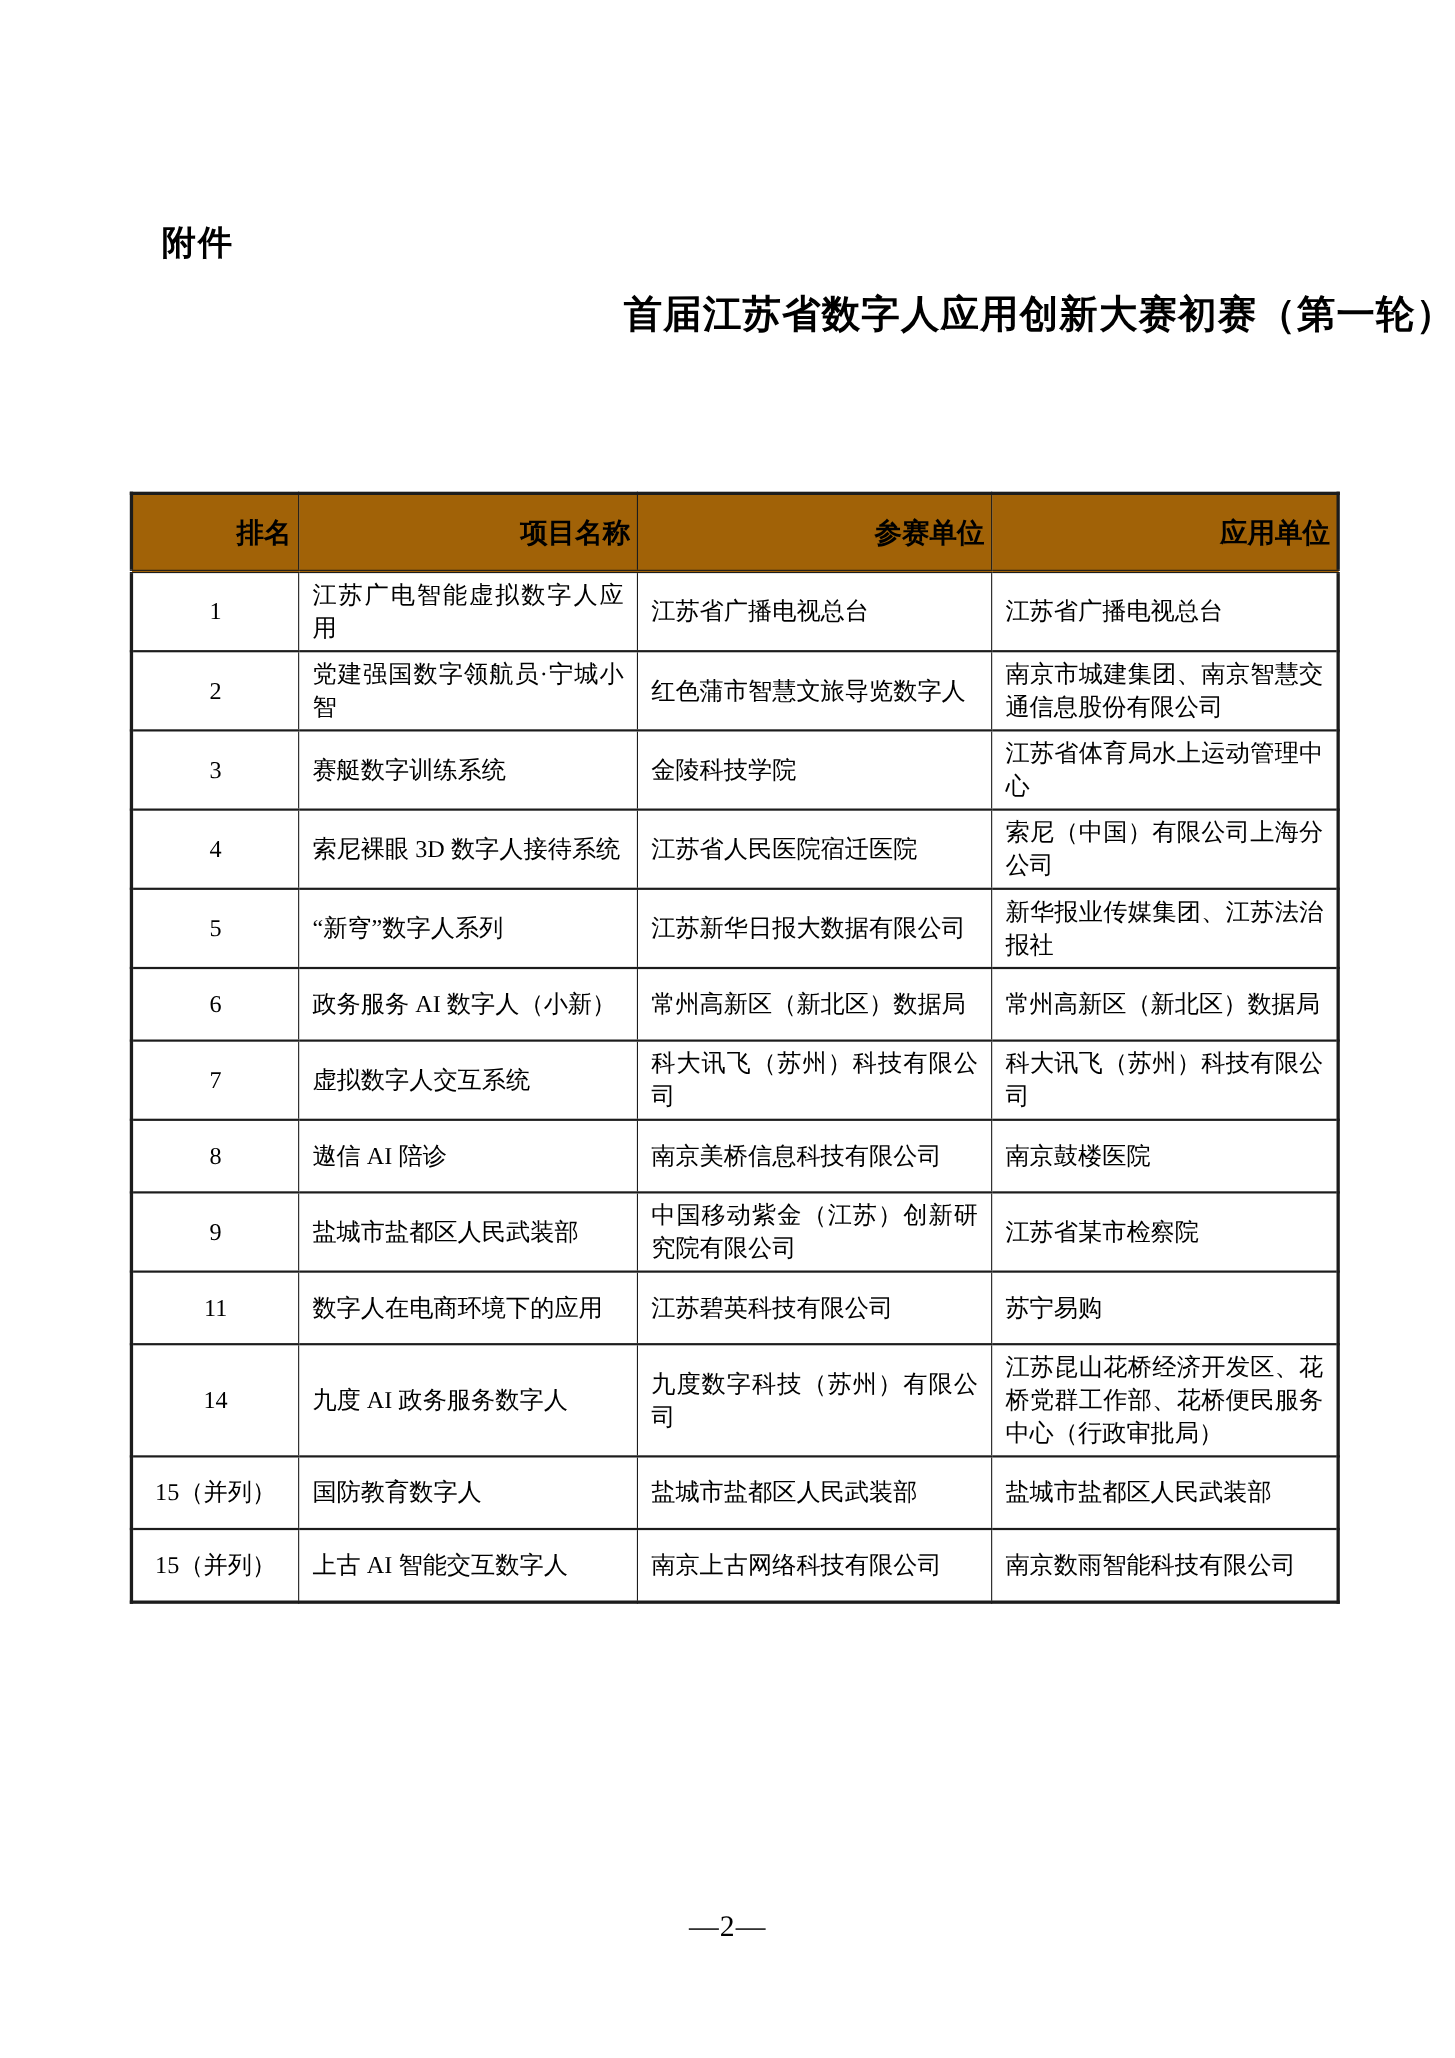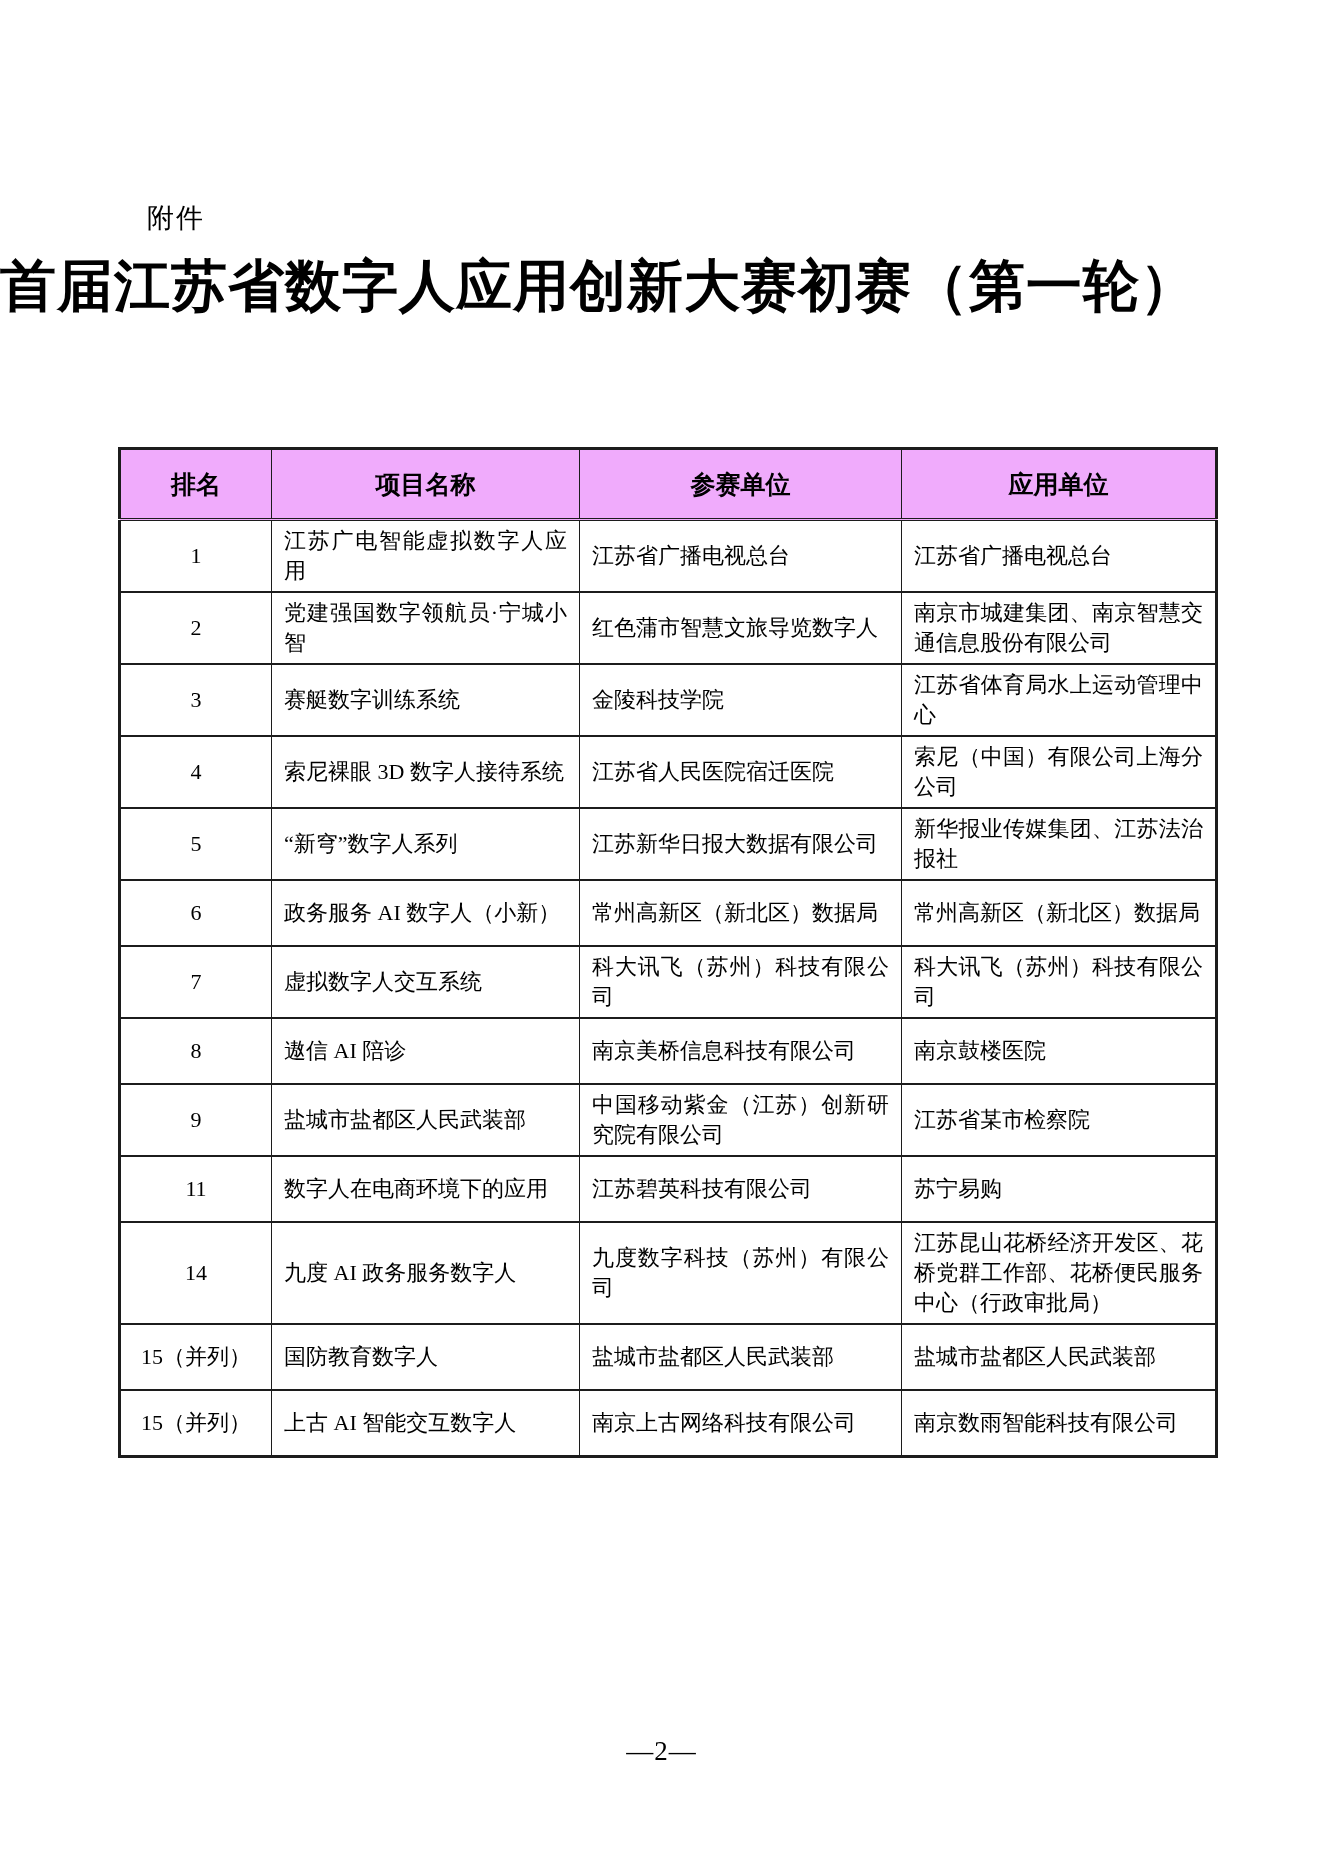--- a/index.html
+++ b/index.html
@@ -18,33 +18,33 @@
   .page {
     position: absolute;
     inset: 0;
     background: #ffffff;
   }
   .attachment-label {
     position: absolute;
     left: 147px;
     top: 200px;
     font-family: "Liberation Sans", "DejaVu Sans", sans-serif;
-    font-weight: 400;
-    font-size: 27px;
+    font-weight: 700;
+    font-size: 31px;
     letter-spacing: 2px;
   }
   .doc-title {
     position: absolute;
     left: 0;
     right: 0;
     top: 252px;
-    text-align: left;
+    text-align: right;
     font-family: Liberation Serif, serif;
     font-weight: 900;
-    font-size: 56px;
+    font-size: 35px;
     line-height: 68px;
     letter-spacing: 1px;
   }
   .table-wrap {
     position: absolute;
     left: 118px;
     top: 447px;
     width: 1097px;
   }
   table.results {
@@ -54,27 +54,27 @@
     border: 3px solid #1c1c1c;
   }
   table.results col.c-rank        { width: 152px; }
   table.results col.c-project     { width: 308px; }
   table.results col.c-participant { width: 322px; }
   table.results col.c-application { width: 315px; }
   table.results th {
     font-family: "Liberation Sans", "DejaVu Sans", sans-serif;
     font-weight: 700;
     font-size: 25px;
-    text-align: center;
+    text-align: right;
     vertical-align: middle;
     height: 64px;
     border: 1.5px solid #1c1c1c;
     border-bottom: 3px double #1c1c1c;
     padding: 2px 6px;
-    background: #f0abfc;
+    background: #a16207;
   }
   table.results td {
     border: 1.5px solid #1c1c1c;
     border-top-width: 2.5px;
     font-size: 22px;
     line-height: 30px;
     vertical-align: middle;
     padding: 5px 12px;
     background: #ffffff;
   }

